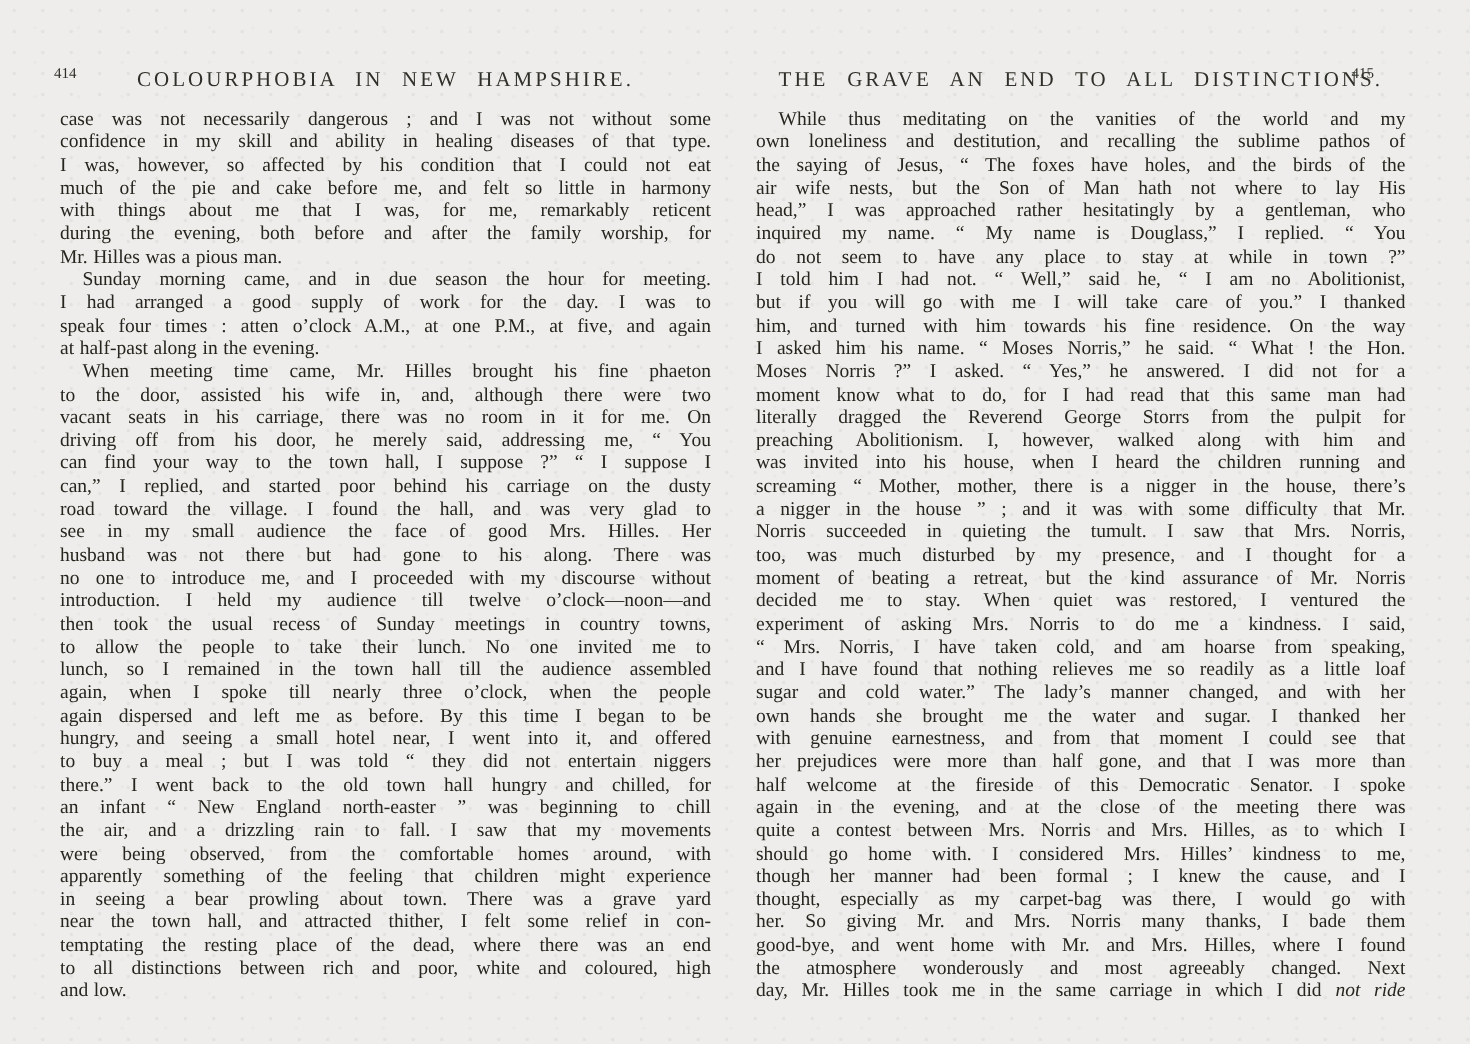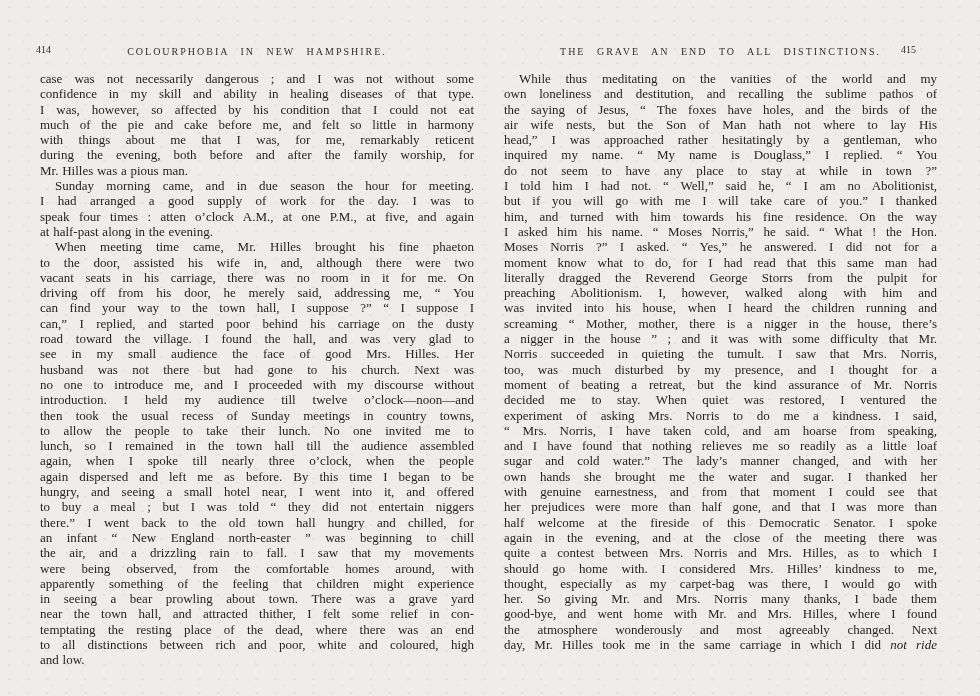--- a/index.html
+++ b/index.html
@@ -15,21 +15,21 @@
     background-position: 0 0, 9px 7px;
     font-family: "Liberation Serif", "DejaVu Serif", serif;
     color: #26261f;
   }
   .page { position: absolute; top: 0; height: 100%; }
   .page-left  { left: 40px;  width: 434px; }
   .page-right { left: 504px; width: 433px; }
 
   .running-head {
     position: absolute; top: 46px; left: 0; right: 0;
-    font-size: 10px; letter-spacing: 2px; word-spacing: 7px;
+    font-size: 14px; letter-spacing: 2px; word-spacing: 7px;
     text-align: center; color: #30302a;
   }
   .page-num {
     position: absolute; top: 44px;
     font-size: 10px; color: #30302a;
   }
   .page-left  .page-num { left: -4px; }
   .page-right .page-num { right: 21px; }
 
   .text-block { position: absolute; top: 71px; left: 0; right: 0; }
@@ -66,21 +66,21 @@
       <div class="line">speak four times : atten o’clock A.M., at one P.M., at five, and again</div>
       <div class="line end">at half-past along in the evening.</div>
       <div class="line indent">When meeting time came, Mr. Hilles brought his fine phaeton</div>
       <div class="line">to the door, assisted his wife in, and, although there were two</div>
       <div class="line">vacant seats in his carriage, there was no room in it for me.  On</div>
       <div class="line">driving off from his door, he merely said, addressing me, “ You</div>
       <div class="line">can find your way to the town hall, I suppose ?”  “ I suppose I</div>
       <div class="line">can,” I replied, and started poor behind his carriage on the dusty</div>
       <div class="line">road toward the village.  I found the hall, and was very glad to</div>
       <div class="line">see in my small audience the face of good Mrs. Hilles.  Her</div>
-      <div class="line">husband was not there but had gone to his church.  Next was</div>
+      <div class="line">husband was not there but had gone to his along.  There was</div>
       <div class="line">no one to introduce me, and I proceeded with my discourse without</div>
       <div class="line">introduction.  I held my audience till twelve o’clock—noon—and</div>
       <div class="line">then took the usual recess of Sunday meetings in country towns,</div>
       <div class="line">to allow the people to take their lunch.  No one invited me to</div>
       <div class="line">lunch, so I remained in the town hall till the audience assembled</div>
       <div class="line">again, when I spoke till nearly three o’clock, when the people</div>
       <div class="line">again dispersed and left me as before.  By this time I began to be</div>
       <div class="line">hungry, and seeing a small hotel near, I went into it, and offered</div>
       <div class="line">to buy a meal ; but I was told “ they did not entertain niggers</div>
       <div class="line">there.”  I went back to the old town hall hungry and chilled, for</div>
@@ -126,19 +126,20 @@
       <div class="line">“ Mrs. Norris, I have taken cold, and am hoarse from speaking,</div>
       <div class="line">and I have found that nothing relieves me so readily as a little loaf</div>
       <div class="line">sugar and cold water.”  The lady’s manner changed, and with her</div>
       <div class="line">own hands she brought me the water and sugar.  I thanked her</div>
       <div class="line">with genuine earnestness, and from that moment I could see that</div>
       <div class="line">her prejudices were more than half gone, and that I was more than</div>
       <div class="line">half welcome at the fireside of this Democratic Senator.  I spoke</div>
       <div class="line">again in the evening, and at the close of the meeting there was</div>
       <div class="line">quite a contest between Mrs. Norris and Mrs. Hilles, as to which I</div>
       <div class="line">should go home with.  I considered Mrs. Hilles’ kindness to me,</div>
+      <div class="line">though her manner had been formal ; I knew the cause, and I</div>
       <div class="line">thought, especially as my carpet-bag was there, I would go with</div>
       <div class="line">her.  So giving Mr. and Mrs. Norris many thanks, I bade them</div>
       <div class="line">good-bye, and went home with Mr. and Mrs. Hilles, where I found</div>
       <div class="line">the atmosphere wonderously and most agreeably changed.  Next</div>
       <div class="line">day, Mr. Hilles took me in the same carriage in which I did <em>not ride</em></div>
     </div>
 </div>
 
 </body></html>

